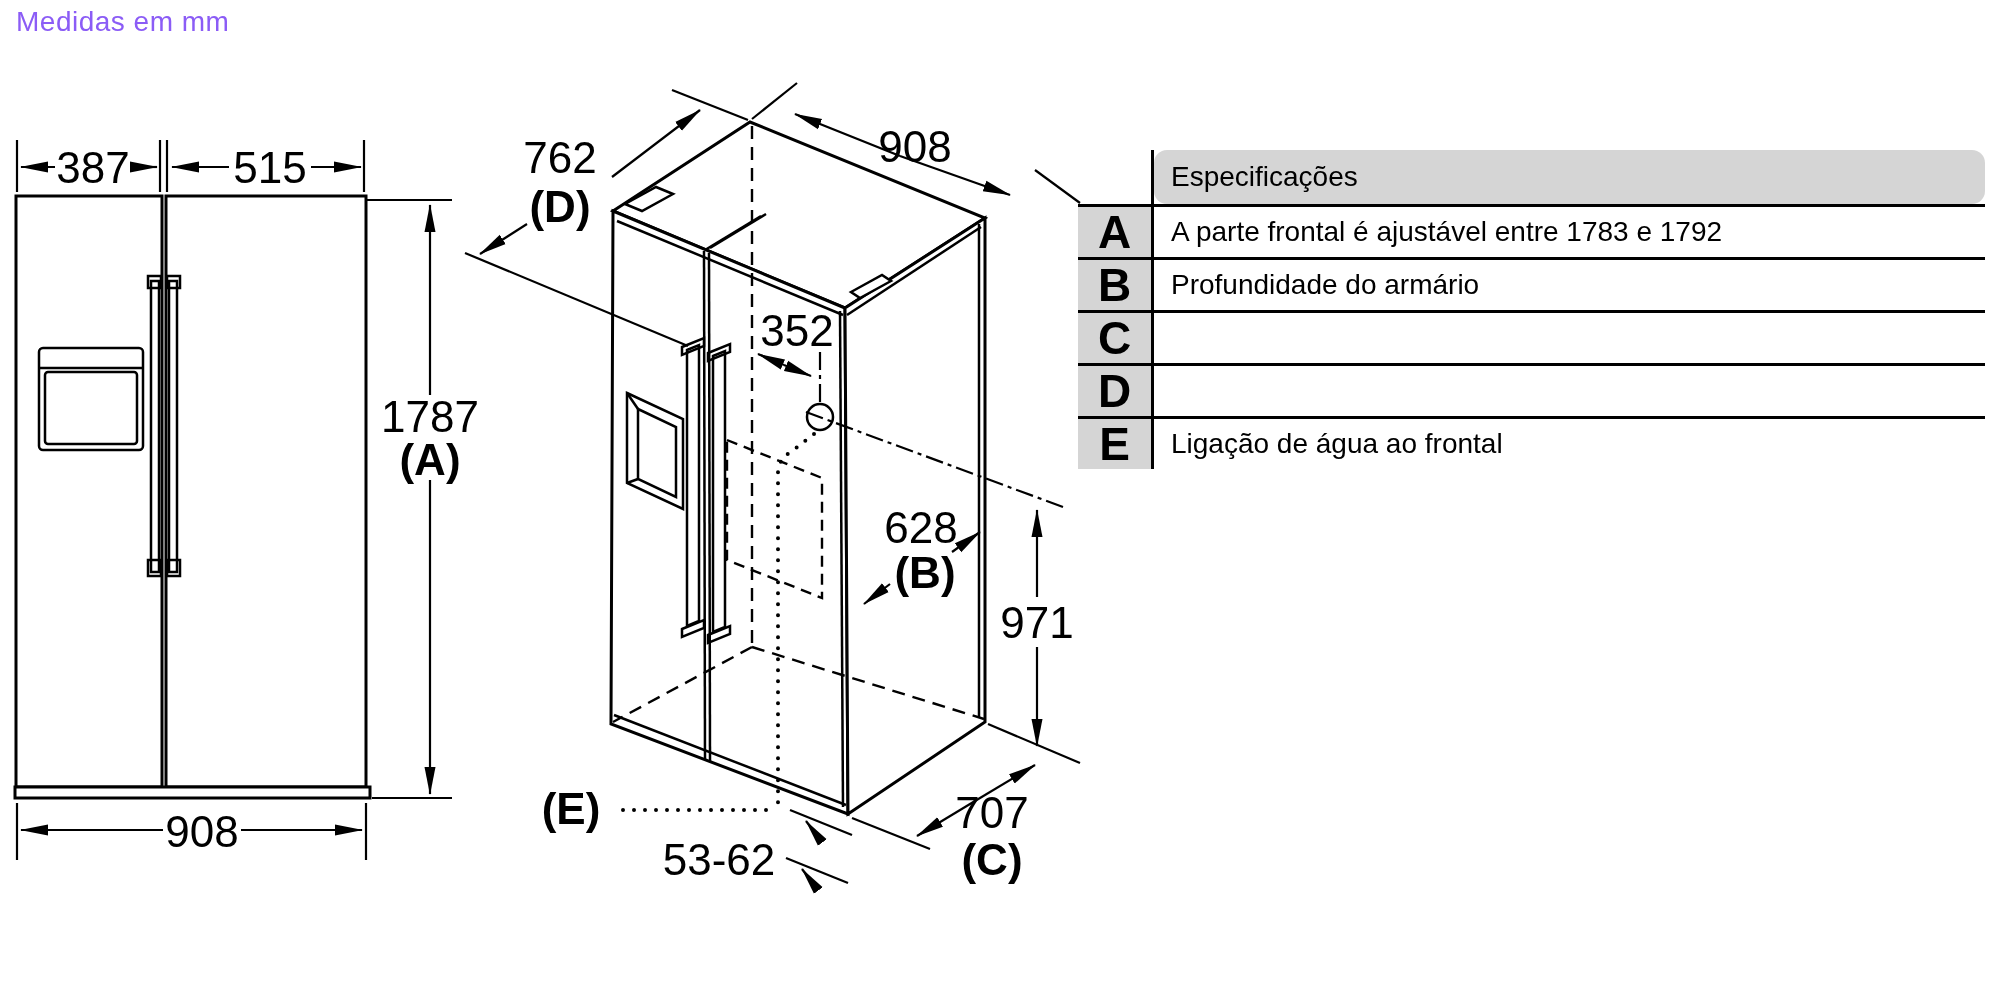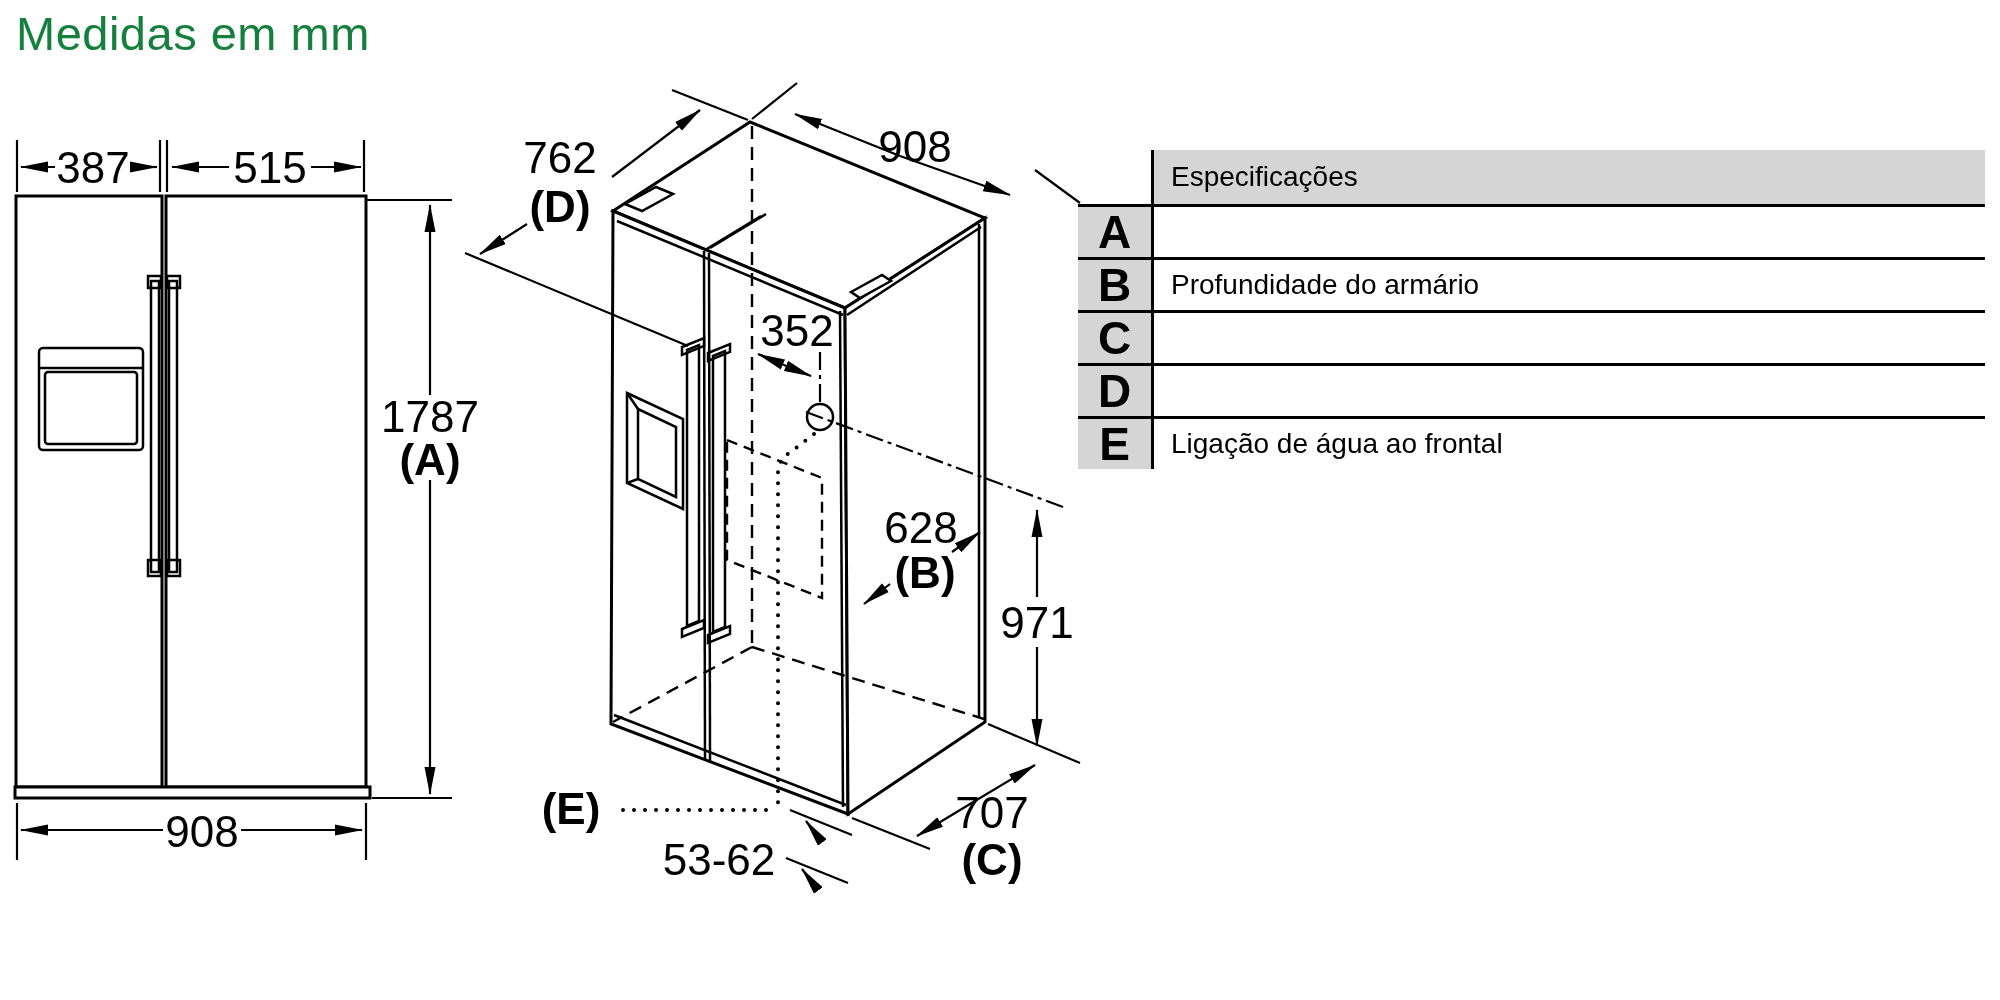--- a/index.html
+++ b/index.html
@@ -1,22 +1,22 @@
 <!DOCTYPE html>
 <html><head>
 <meta charset="utf-8">
 <style>
   html,body{margin:0;padding:0;}
   body{
     width:2000px;height:1000px;position:relative;background:#ffffff;
     font-family:"Liberation Sans",sans-serif;color:#000;overflow:hidden;
   }
   .page-title{
-    position:absolute;left:16px;top:6px;font-size:47px;letter-spacing:.5px;
-    color:#15803d;white-space:nowrap;
+    position:absolute;left:16px;top:6px;font-size:28px;letter-spacing:.5px;
+    color:#8b5cf6;white-space:nowrap;
   }
   svg{position:absolute;left:0;top:0;}
   svg line,svg path,svg rect,svg circle,svg polyline{vector-effect:none;}
   .dim-text{font-family:"Liberation Sans",sans-serif;font-size:44px;fill:#000;}
   .dim-key{font-weight:bold;}
   
   .spec-table{
     position:absolute;left:1078px;top:150px;width:907px;
     font-family:"Liberation Sans",sans-serif;
   }
@@ -25,21 +25,21 @@
   .tr-head .cell-key{background:transparent;}
   .cell-key{
     width:73px;min-width:73px;border-right:3px solid #000;background:#d5d5d5;
     display:flex;align-items:center;justify-content:center;
     font-weight:bold;font-size:46px;line-height:1;
   }
   .cell-text{
     flex:1;background:#ffffff;display:flex;align-items:center;
     padding-left:17px;font-size:28px;
   }
-  .tr-head .cell-text{background:#d5d5d5;}
+  .tr-head .cell-text{background:#d5d5d5;border-radius:13px;}
   .tr-head{height:54px;}
   .tr-row{height:50px;}
 </style>
 </head>
 <body>
 
 <div class="page-title">Medidas em mm</div>
 
 <svg width="2000" height="1000" viewBox="0 0 2000 1000">
   <defs>
@@ -209,20 +209,21 @@
   <text class="dim-text dim-key" x="571" y="808" text-anchor="middle" dominant-baseline="central">(E)</text>
 </svg>
 
 <div class="spec-table">
   <div class="tr tr-head">
     <div class="cell-key"></div>
     <div class="cell-text">Especificações</div>
   </div>
   <div class="tr tr-row">
     <div class="cell-key">A</div>
+    <div class="cell-text">A parte frontal é ajustável entre 1783 e 1792</div>
   </div>
   <div class="tr tr-row">
     <div class="cell-key">B</div>
     <div class="cell-text">Profundidade do armário</div>
   </div>
   <div class="tr tr-row">
     <div class="cell-key">C</div>
   </div>
   <div class="tr tr-row">
     <div class="cell-key">D</div>

